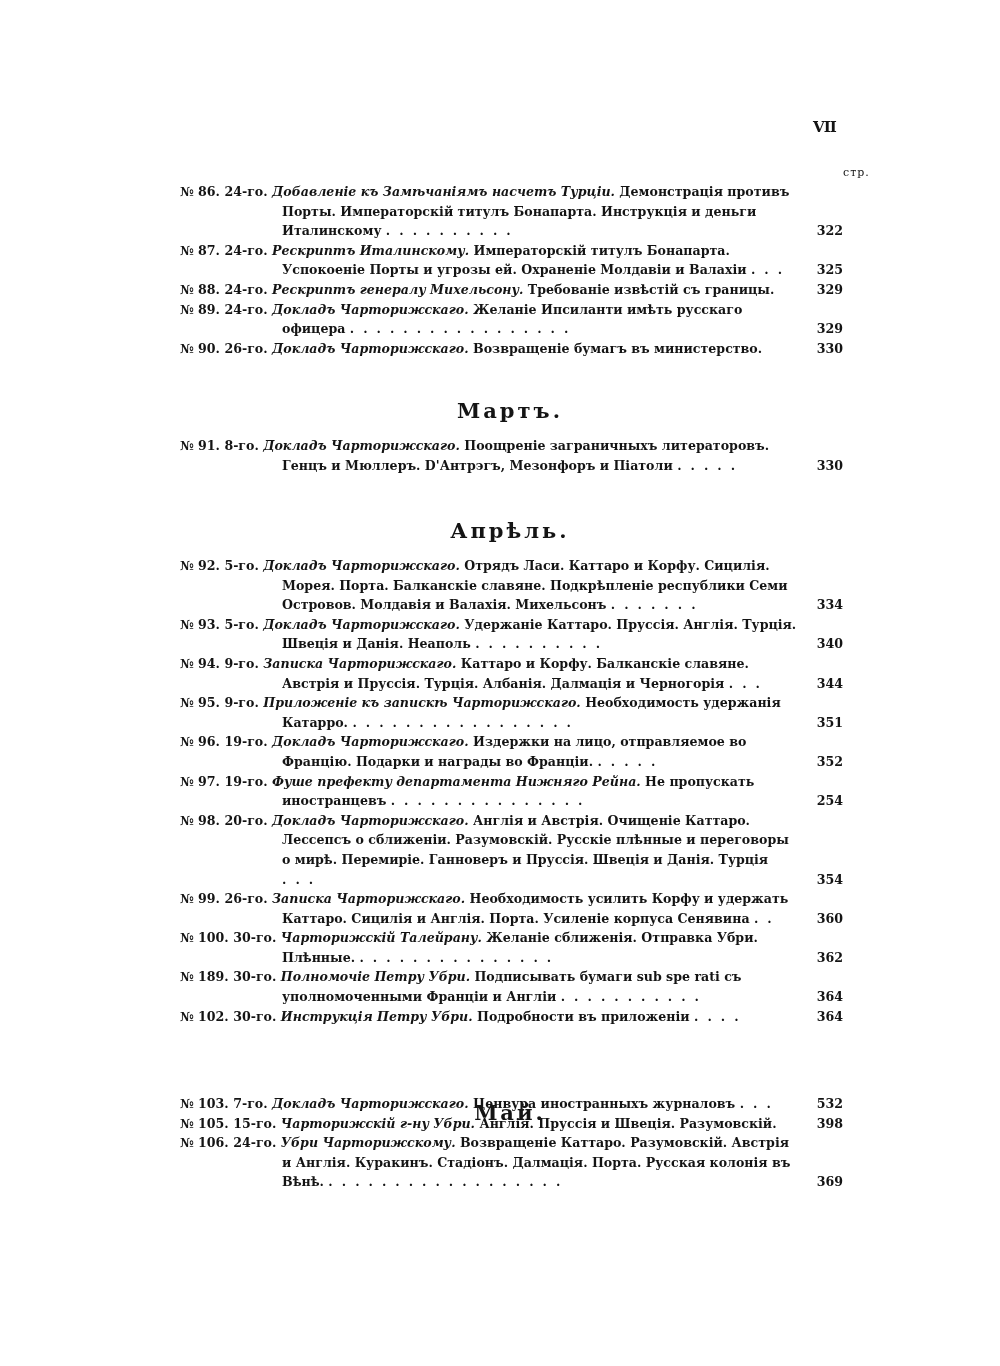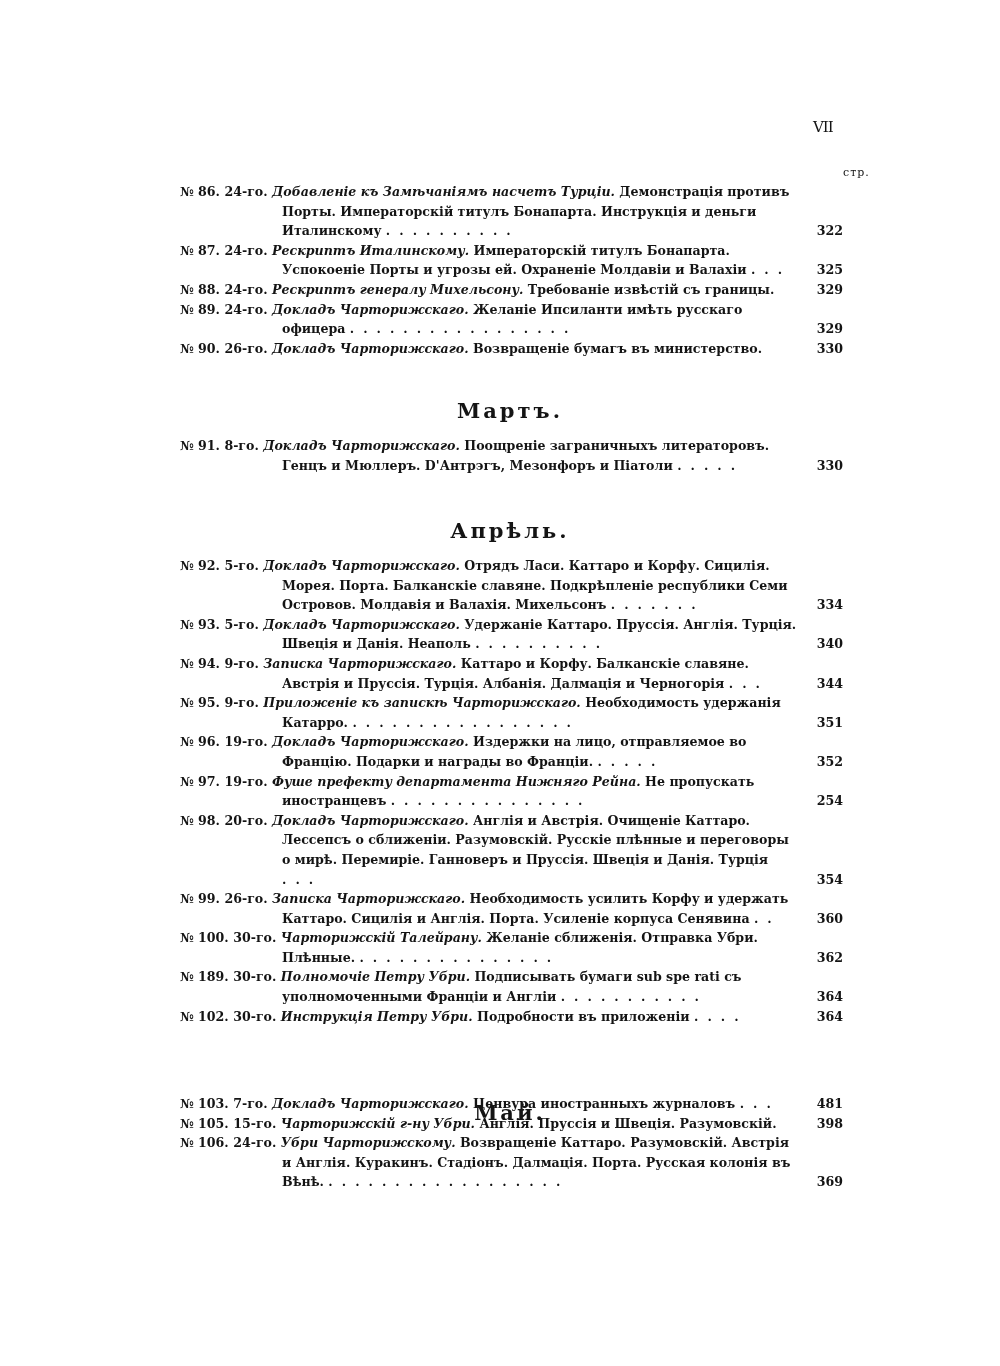--- a/index.html
+++ b/index.html
@@ -3,21 +3,21 @@
 <meta charset="utf-8">
 <style>
   html, body { margin: 0; padding: 0; background: #ffffff; }
   body {
     width: 1000px; height: 1366px; position: relative; overflow: hidden;
     font-family: "DejaVu Serif", "Liberation Serif", serif;
     color: #141414;
   }
   .page-number {
     position: absolute; left: 813px; top: 118px;
-    font-size: 15px; font-weight: normal; letter-spacing: -1px;
+    font-size: 15px; font-weight: bold; letter-spacing: -1px;
   }
   .str-label {
     position: absolute; left: 808px; top: 166px;
     font-size: 11px; letter-spacing: 1px; margin-left: 35px;
   }
   .section {
     position: absolute; left: 180px; width: 665px;
   }
   .entry {
     position: relative;
@@ -193,21 +193,21 @@
 </div>
 
 <div class="month-head" style="top:1056px;margin-top:44px;">Май.</div>
 <div class="section" style="top:1094px;">
   <div class="entry">
     <span class="num">№ 103.</span>
     <span class="date">7-го.</span>
     <span class="title">Докладъ Чарторижскаго.</span>
     <span class="desc">Ценвура иностранныхъ журналовъ</span>
     <span class="dots">...</span>
-    <span class="pg">481</span>
+    <span class="pg">532</span>
   </div>
   <div class="entry">
     <span class="num">№ 105.</span>
     <span class="date">15-го.</span>
     <span class="title">Чарторижскій г-ну Убри.</span>
     <span class="desc">Англія. Пруссія и Швеція. Разумовскій.</span>
     <span class="pg">398</span>
   </div>
   <div class="entry">
     <span class="num">№ 106.</span>

